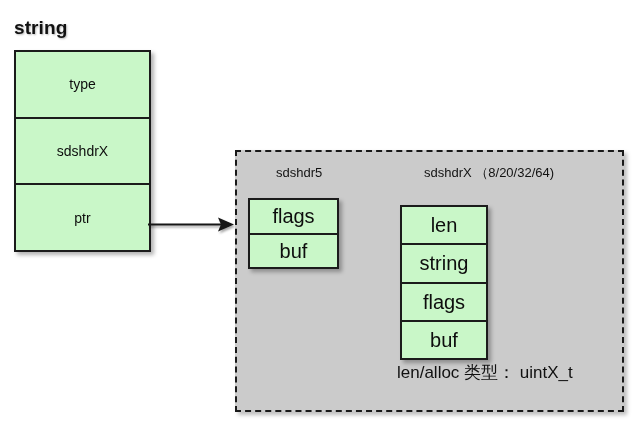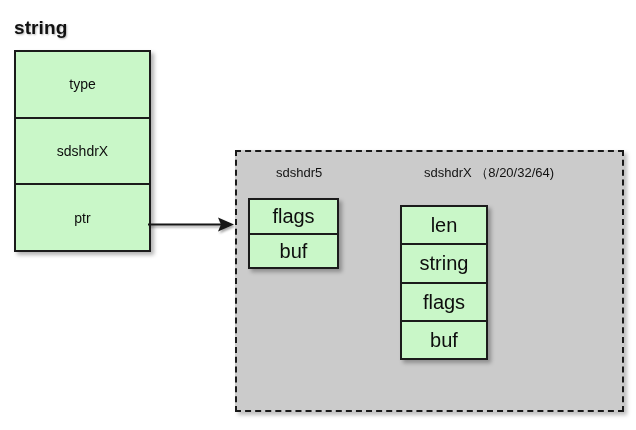--- a/index.html
+++ b/index.html
@@ -166,14 +166,15 @@
 
   <div class="abs sds-label" id="sdshdrx-label">sdshdrX （8/20/32/64)</div>
 
   <div class="abs struct" id="sdshdrx-struct">
     <div class="cell">len</div>
     <div class="cell">string</div>
     <div class="cell">flags</div>
     <div class="cell">buf</div>
   </div>
 
+  <div class="abs" id="sds-note">len/alloc 类型： uintX_t</div>
 
 </div>
 
 </body></html>

